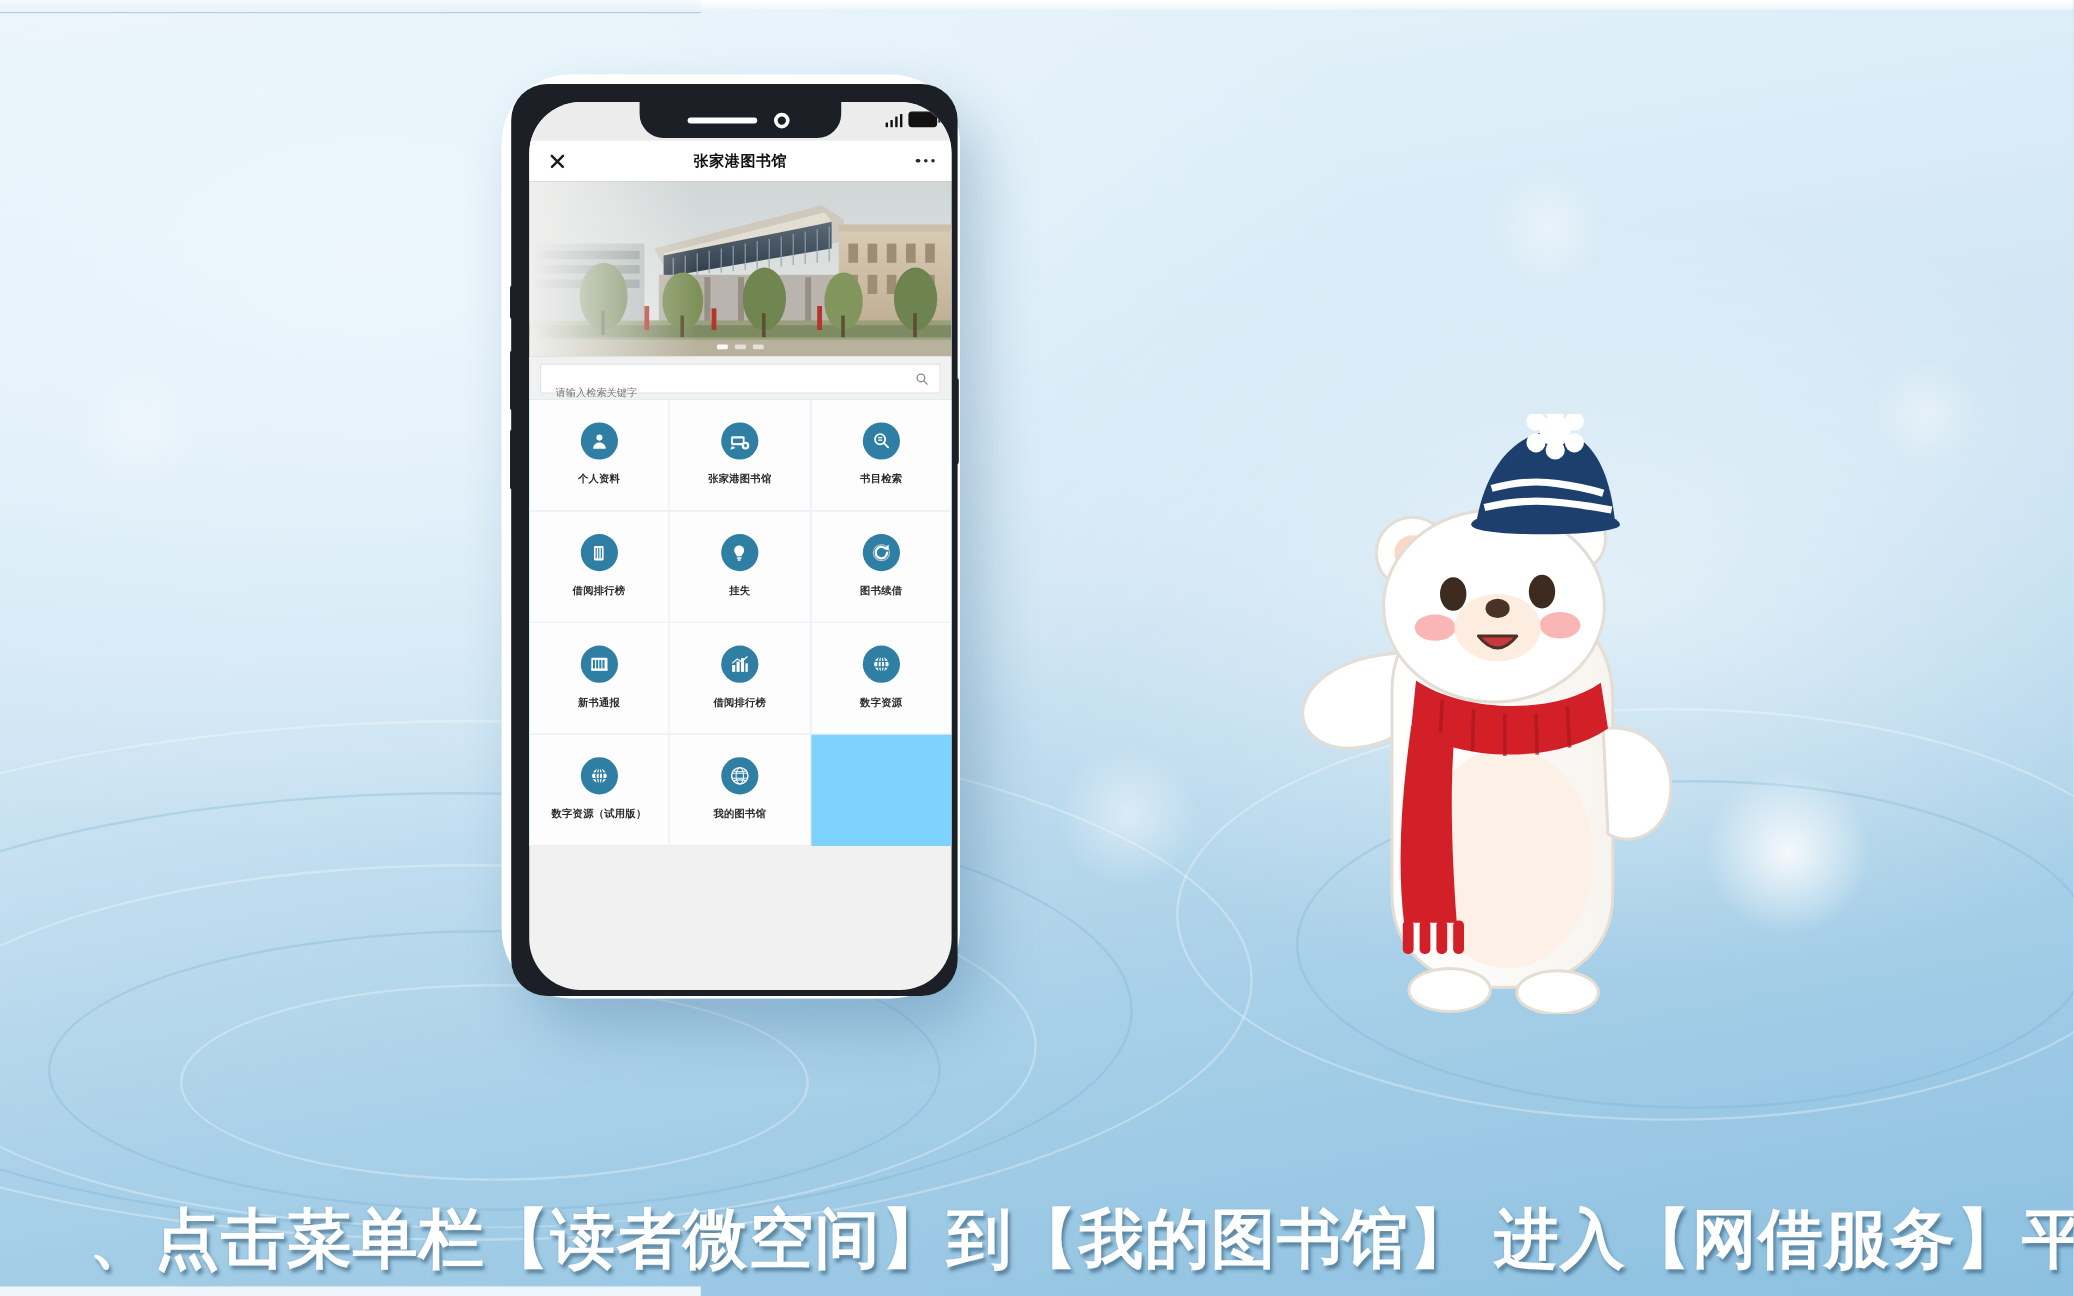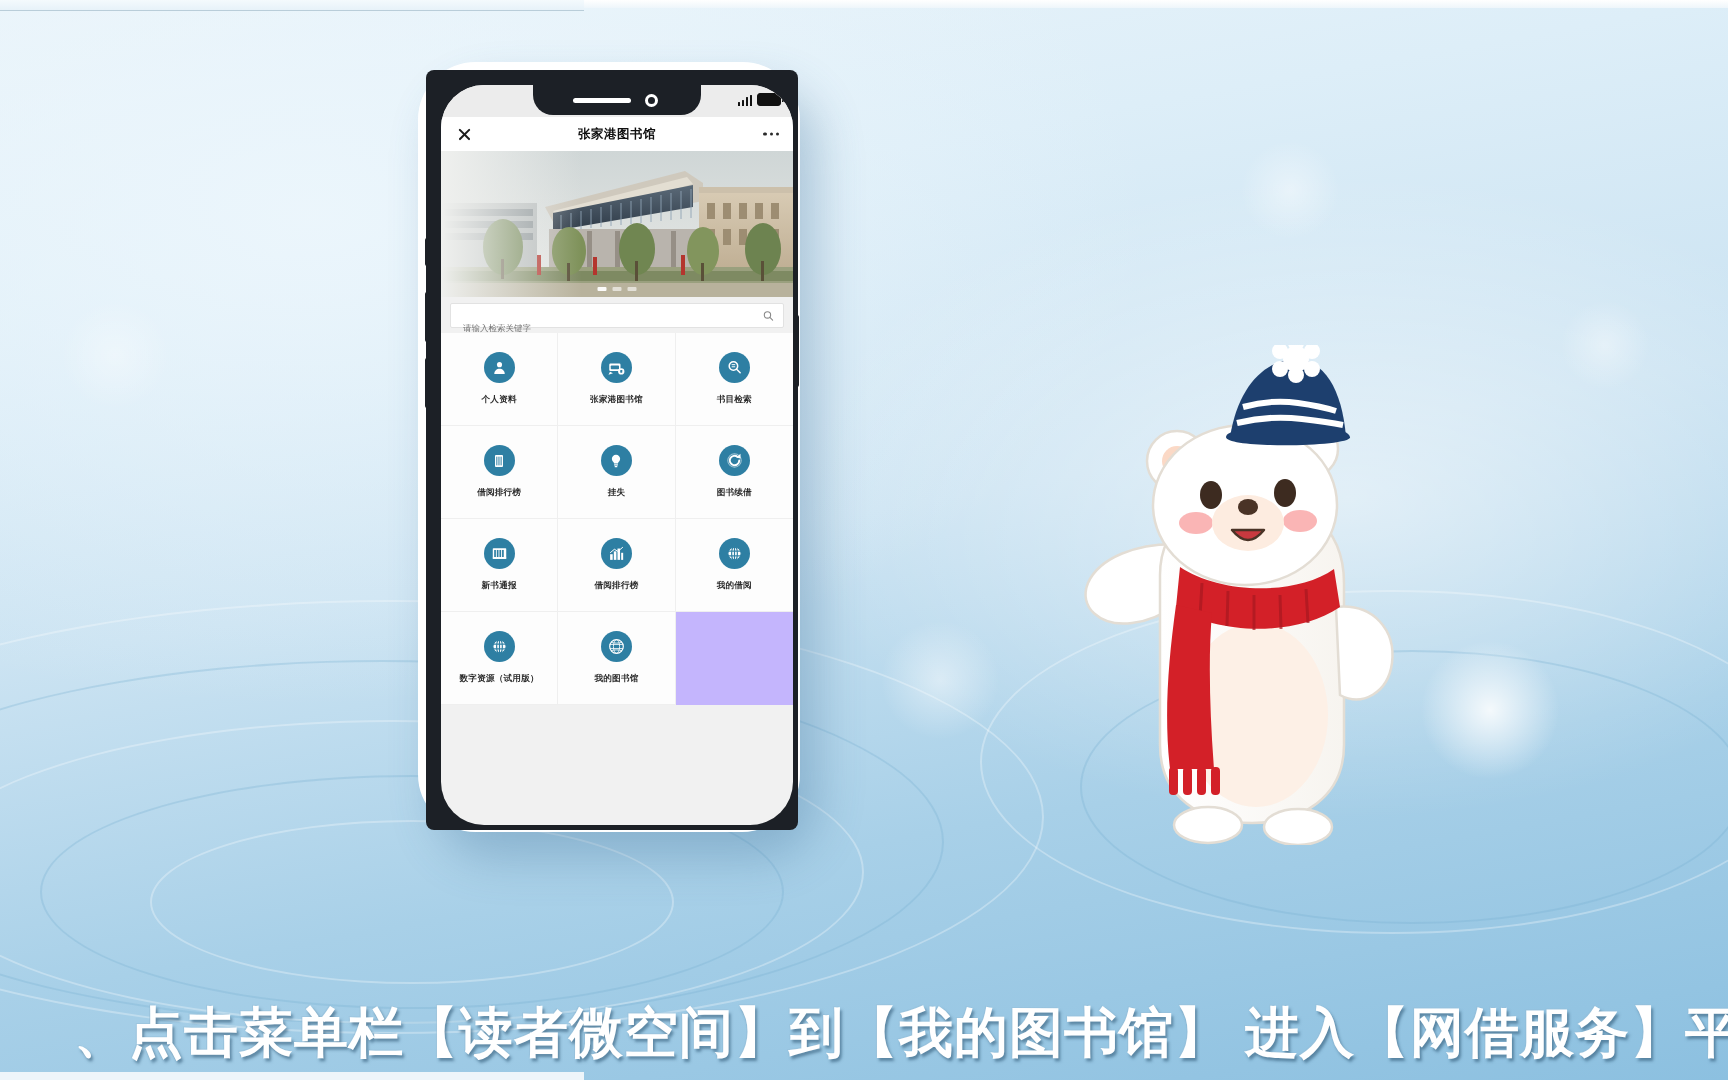--- a/index.html
+++ b/index.html
@@ -23,21 +23,21 @@
      background:linear-gradient(180deg,#f4fafd,#e7f2f9);border-bottom:1px solid #b9cdd9;}
   #topstrip2{position:absolute;left:584px;top:0;width:1144px;height:8px;
      background:linear-gradient(180deg,#ffffff,#eef6fb);}
 
   
   #phone{position:absolute;left:418px;top:62px;width:382px;height:770px;}
   #phone-shadow{position:absolute;left:0;top:0;width:382px;height:770px;border-radius:58px;
      box-shadow:18px 26px 46px rgba(60,110,150,.32);}
   #phone-body{position:absolute;left:0;top:0;width:382px;height:770px;border-radius:58px;
      background:#ffffff;box-sizing:border-box;border:3px solid #ffffff;}
-  #phone-bezel{position:absolute;left:5px;top:5px;width:372px;height:760px;border-radius:8px;
+  #phone-bezel{position:absolute;left:5px;top:5px;width:372px;height:760px;border-radius:30px;
      background:#1c2026;box-sizing:border-box;}
   #phone-screen{position:absolute;left:15px;top:15px;width:352px;height:740px;border-radius:43px;
      background:#f1f1f1;overflow:hidden;}
   .side-btn{position:absolute;background:#1c2026;border-radius:3px;}
   #btn-silent{left:-1px;top:168px;width:4px;height:28px;}
   #btn-volup{left:-1px;top:222px;width:4px;height:50px;}
   #btn-voldn{left:-1px;top:288px;width:4px;height:50px;}
   #btn-power{right:-1px;top:245px;width:4px;height:72px;}
 
   
@@ -75,27 +75,27 @@
   #hero svg{display:block;width:352px;height:146px;}
   #hero-dots{position:absolute;left:50%;transform:translateX(-50%);bottom:6px;display:flex;gap:6px;}
   #hero-dots i{display:block;width:9px;height:4px;background:rgba(255,255,255,.95);border-radius:1px;}
   #hero-dots i.off{background:rgba(255,255,255,.6);}
 
   
   #search-zone{position:absolute;left:0;top:212px;width:352px;height:36px;background:#f1f1f1;}
   #search-box{position:absolute;left:9px;top:6px;width:334px;height:25px;background:#fff;border:1px solid #e2e2e2;
      border-radius:2px;display:flex;align-items:center;box-sizing:border-box;}
   #search-input{border:0;outline:0;background:transparent;font-size:8.5px;color:#9a9a9a;margin-left:10px;width:280px;
-     font-family:Liberation Sans, sans-serif;margin-top:24px;}
+     font-family:Liberation Mono, monospace;margin-top:24px;}
   #search-icon{position:absolute;right:9px;top:50%;transform:translateY(-50%);width:11px;height:11px;cursor:pointer;}
   #search-icon circle{fill:none;stroke:#8a8a8a;stroke-width:1.6;}
   #search-icon line{stroke:#8a8a8a;stroke-width:1.6;stroke-linecap:round;}
 
   
-  #grid{position:absolute;left:0;top:248px;width:352px;background:#c4b5fd;
+  #grid{position:absolute;left:0;top:248px;width:352px;background:#7dd3fc;
      display:grid;grid-template-columns:repeat(3,1fr);}
   .cell{height:93px;box-sizing:border-box;border-right:1px solid #efefef;border-bottom:1px solid #efefef;
      display:flex;flex-direction:column;align-items:center;justify-content:center;gap:11px;cursor:pointer;background:#fdfdfd;}
   .cell:nth-child(3n){border-right:0;}
   .icon-circle{width:31px;height:31px;border-radius:50%;background:#2e7fa3;display:flex;align-items:center;justify-content:center;}
   .icon-circle svg{display:block;}
   .cell-label{font-size:8.6px;color:#2b2b2b;font-weight:bold;letter-spacing:.2px;white-space:nowrap;}
 
   
   #bear{position:absolute;left:1040px;top:345px;width:360px;height:500px;}
@@ -386,21 +386,21 @@
                 <circle cx="12" cy="12" r="8.4" fill="#fff" stroke="none"></circle>
                 <g stroke="#2e7fa3" stroke-width="1.5" fill="none">
                   <circle cx="12" cy="12" r="8.4"></circle>
                   <ellipse cx="12" cy="12" rx="3.6" ry="8.4"></ellipse>
                   <line x1="3.6" y1="9" x2="20.4" y2="9"></line>
                   <line x1="3.6" y1="15" x2="20.4" y2="15"></line>
                   <line x1="12" y1="3.6" x2="12" y2="20.4"></line>
                 </g>
               </svg>
             </span>
-            <span class="cell-label">我的借阅</span>
+            <span class="cell-label">数字资源</span>
           </div>
 
           <div class="cell">
             <span class="icon-circle">
               <svg width="19" height="19" viewBox="0 0 24 24">
                 <circle cx="12" cy="12" r="8.4" fill="#fff"></circle>
                 <g stroke="#2e7fa3" stroke-width="1.5" fill="none">
                   <circle cx="12" cy="12" r="8.4"></circle>
                   <ellipse cx="12" cy="12" rx="3.6" ry="8.4"></ellipse>
                   <line x1="3.6" y1="9" x2="20.4" y2="9"></line>

